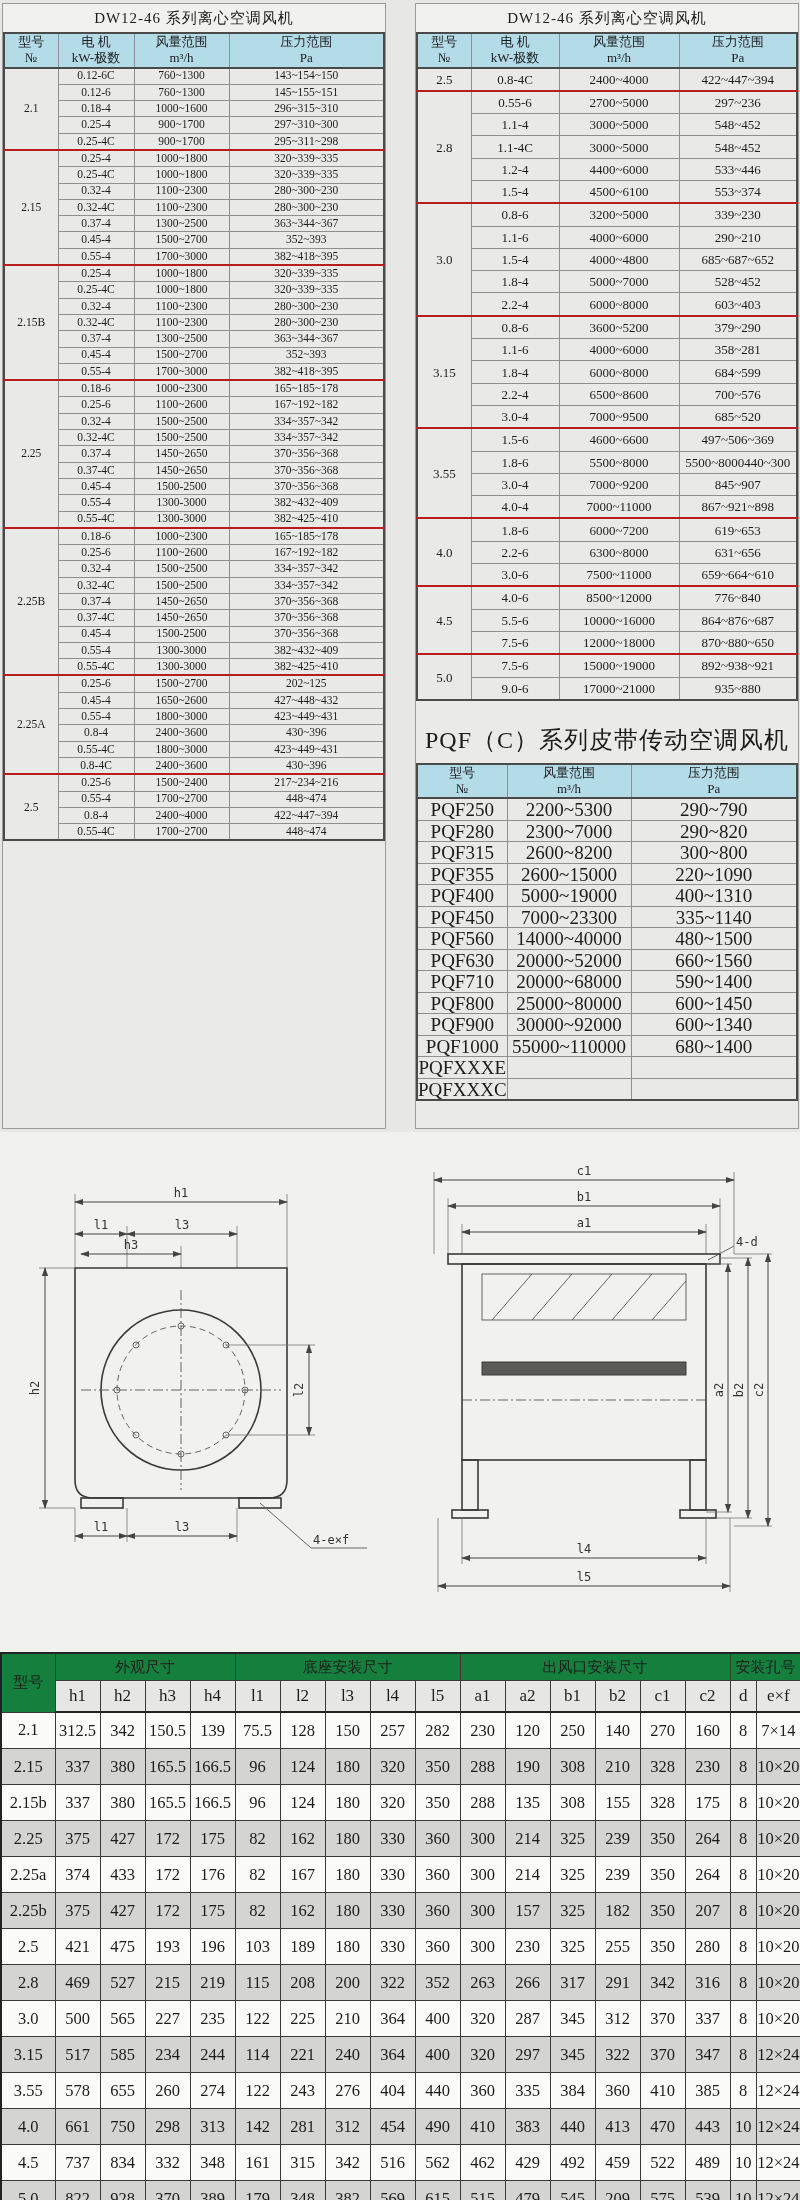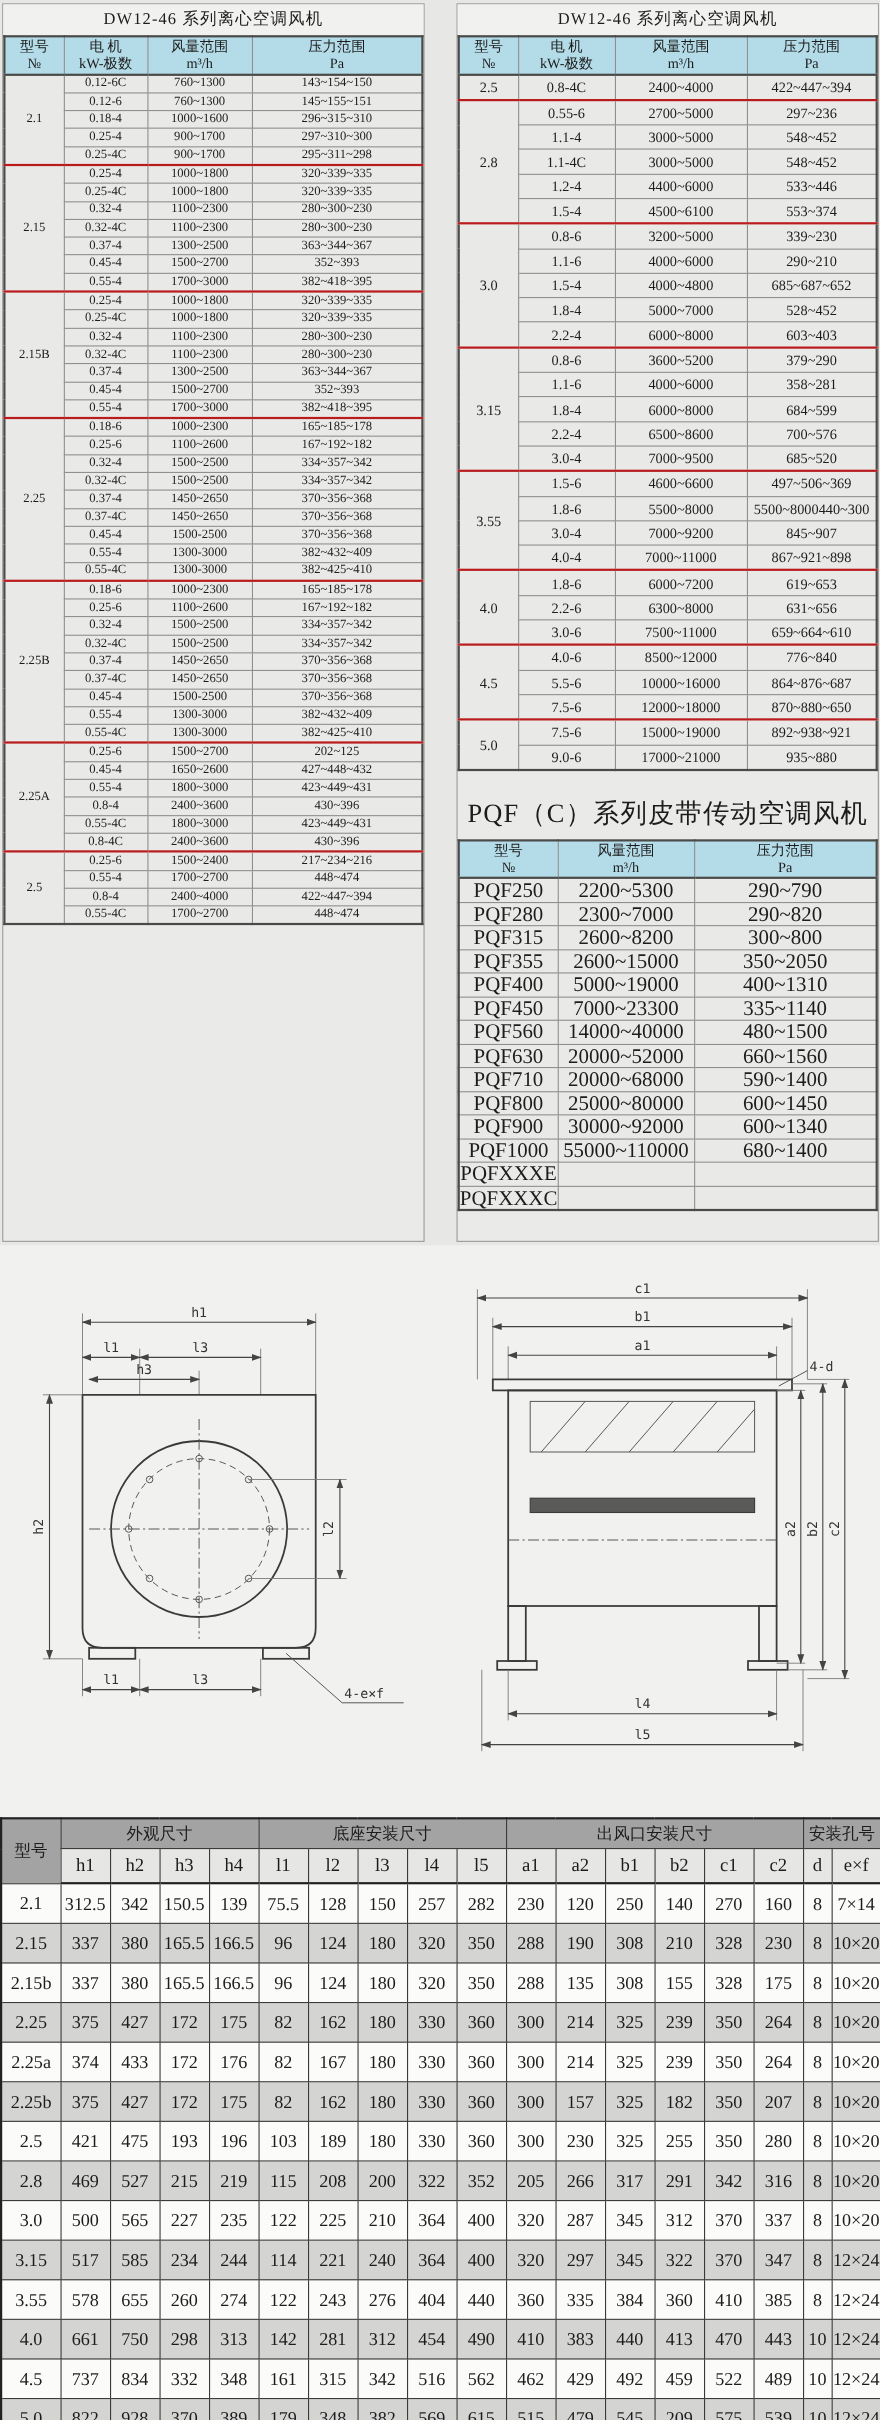--- a/index.html
+++ b/index.html
@@ -22,21 +22,21 @@
   .pqf-title{height:46px;line-height:46px;font-size:24px;margin-top:16px;background:transparent;}
   .drawings{position:absolute;left:0;top:1132px;width:800px;height:520px;background:#f1f1ef;}
   svg text{font-family:"DejaVu Sans Mono",monospace;font-size:12px;fill:#333;}
   .dimline{stroke:#444;stroke-width:1;}
   .wit{stroke:#777;stroke-width:0.8;}
   .outline{stroke:#3a3a3a;stroke-width:1.6;fill:none;}
   .thin{stroke:#555;stroke-width:0.9;fill:none;}
   table.dim{position:absolute;left:0;top:1652px;width:800px;border-collapse:collapse;table-layout:fixed;
             border:2px solid #222;background:#fbfbf9;}
   table.dim th,table.dim td{border:1px solid #3a3a38;text-align:center;vertical-align:middle;padding:0;}
-  table.dim thead tr.grow th{height:26px;font-size:15px;background:#a3a3a3;font-weight:normal;}
+  table.dim thead tr.grow th{height:26px;font-size:15px;background:#15803d;font-weight:normal;}
   table.dim thead th.model-h{font-size:20px;font-weight:bold;background:#f2f2f0;}
   table.dim thead tr.srow th{height:30px;font-size:17px;background:#e6e6e4;font-weight:normal;border-bottom:2px solid #222;}
   table.dim td{height:35px;font-size:16.5px;}
   table.dim tr.alt td{background:#d4d4d2;}
 </style>
 </head>
 <body>
 
 <div class="page">
 
@@ -532,21 +532,21 @@
             <td>290~820</td>
           </tr>
           <tr>
             <td>PQF315</td>
             <td>2600~8200</td>
             <td>300~800</td>
           </tr>
           <tr>
             <td>PQF355</td>
             <td>2600~15000</td>
-            <td>350~2050</td>
+            <td>220~1090</td>
           </tr>
           <tr>
             <td>PQF400</td>
             <td>5000~19000</td>
             <td>400~1310</td>
           </tr>
           <tr>
             <td>PQF450</td>
             <td>7000~23300</td>
             <td>335~1140</td>
@@ -921,21 +921,21 @@
           <td>2.8</td>
           <td>469</td>
           <td>527</td>
           <td>215</td>
           <td>219</td>
           <td>115</td>
           <td>208</td>
           <td>200</td>
           <td>322</td>
           <td>352</td>
-          <td>205</td>
+          <td>263</td>
           <td>266</td>
           <td>317</td>
           <td>291</td>
           <td>342</td>
           <td>316</td>
           <td>8</td>
           <td>10×20</td>
         </tr>
         <tr>
           <td>3.0</td>

